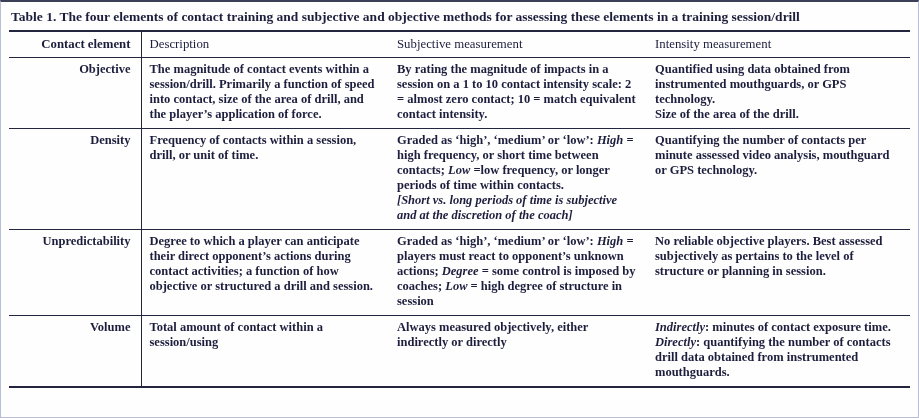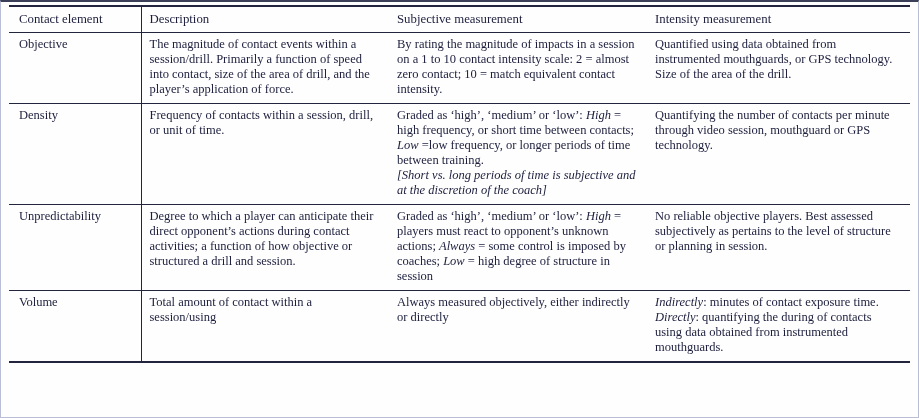--- a/index.html
+++ b/index.html
@@ -18,39 +18,40 @@
   table.tbl {
     width: 100%; border-collapse: collapse; table-layout: fixed;
     border-top: 2px solid #23253f; border-bottom: 2px solid #23253f;
   }
   col.c1 { width: 132px; }
   col.c2 { width: 248px; }
   col.c3 { width: 258px; }
   col.c4 { width: auto; }
   th, td {
     vertical-align: top; text-align: left;
-    font-size: 12.5px; line-height: 1.2; font-weight: normal;
+    font-size: 12.5px; line-height: 1.2; font-weight: bold;
     padding: 4px 10px 6px 8px;
     white-space: pre-wrap;
   }
   thead th {
     font-weight: normal; font-size: 12.8px;
     border-bottom: 1.5px solid #23253f;
     padding: 5px 10px 5px 8px;
   }
   tbody th, tbody td { border-bottom: 1.5px solid #23253f; }
   .tbl th:first-child, .tbl td:first-child {
-    border-right: 1.5px solid #23253f; font-weight: normal; padding-left: 10px;
+    border-right: 1.5px solid #23253f; font-weight: bold; padding-left: 10px; text-align: right;
   }
   i { font-style: italic; }
 </style>
 </head>
 <body>
 
 <div class="page">
+  <div class="caption">Table 1. The four elements of contact training and subjective and objective methods for assessing these elements in a training session/drill</div>
   <table class="tbl">
     <colgroup>
       <col class="c1">
         <col class="c2">
         <col class="c3">
         <col class="c4">
     </colgroup>
     <thead>
       <tr>
         <th>Contact element</th>
@@ -64,33 +65,33 @@
     <th>Objective</th>
     <td><span>The magnitude of contact events within a session/drill. Primarily a function of speed into contact, size of the area of drill, and the player’s application of force.</span></td>
     <td><span>By rating the magnitude of impacts in a session on a 1 to 10 contact intensity scale: 2 = almost zero contact; 10 = match equivalent contact intensity.</span></td>
     <td><span>Quantified using data obtained from instrumented mouthguards, or GPS technology.
 Size of the area of the drill.</span></td>
   </tr>
 
   <tr>
     <th>Density</th>
     <td><span>Frequency of contacts within a session, drill, or unit of time.</span></td>
-    <td><span>Graded as ‘high’, ‘medium’ or ‘low’: </span><i>High</i><span> = high frequency, or short time between contacts; </span><i>Low</i><span> =low frequency, or longer periods of time between training.</span><i>
+    <td><span>Graded as ‘high’, ‘medium’ or ‘low’: </span><i>High</i><span> = high frequency, or short time between contacts; </span><i>Low</i><span> =low frequency, or longer periods of time within contacts.</span><i>
 [Short vs. long periods of time is subjective and at the discretion of the coach]</i></td>
-    <td><span>Quantifying the number of contacts per minute through video session, mouthguard or GPS technology.</span></td>
+    <td><span>Quantifying the number of contacts per minute assessed video analysis, mouthguard or GPS technology.</span></td>
   </tr>
 
   <tr>
     <th>Unpredictability</th>
     <td><span>Degree to which a player can anticipate their direct opponent’s actions during contact activities; a function of how objective or structured a drill and session.</span></td>
-    <td><span>Graded as ‘high’, ‘medium’ or ‘low’: </span><i>High</i><span> = players must react to opponent’s unknown actions; </span><i>Always</i><span> = some control is imposed by coaches; </span><i>Low</i><span> = high degree of structure in session</span></td>
+    <td><span>Graded as ‘high’, ‘medium’ or ‘low’: </span><i>High</i><span> = players must react to opponent’s unknown actions; </span><i>Degree</i><span> = some control is imposed by coaches; </span><i>Low</i><span> = high degree of structure in session</span></td>
     <td><span>No reliable objective players. Best assessed subjectively as pertains to the level of structure or planning in session.</span></td>
   </tr>
 
   <tr>
     <th>Volume</th>
     <td><span>Total amount of contact within a session/using</span></td>
     <td><span>Always measured objectively, either indirectly or directly</span></td>
-    <td><i>Indirectly</i><span>: minutes of contact exposure time. </span><i>Directly</i><span>: quantifying the during of contacts using data obtained from instrumented mouthguards.</span></td>
+    <td><i>Indirectly</i><span>: minutes of contact exposure time. </span><i>Directly</i><span>: quantifying the number of contacts drill data obtained from instrumented mouthguards.</span></td>
   </tr>
 </tbody>
   </table>
 </div>
 
 </body></html>

